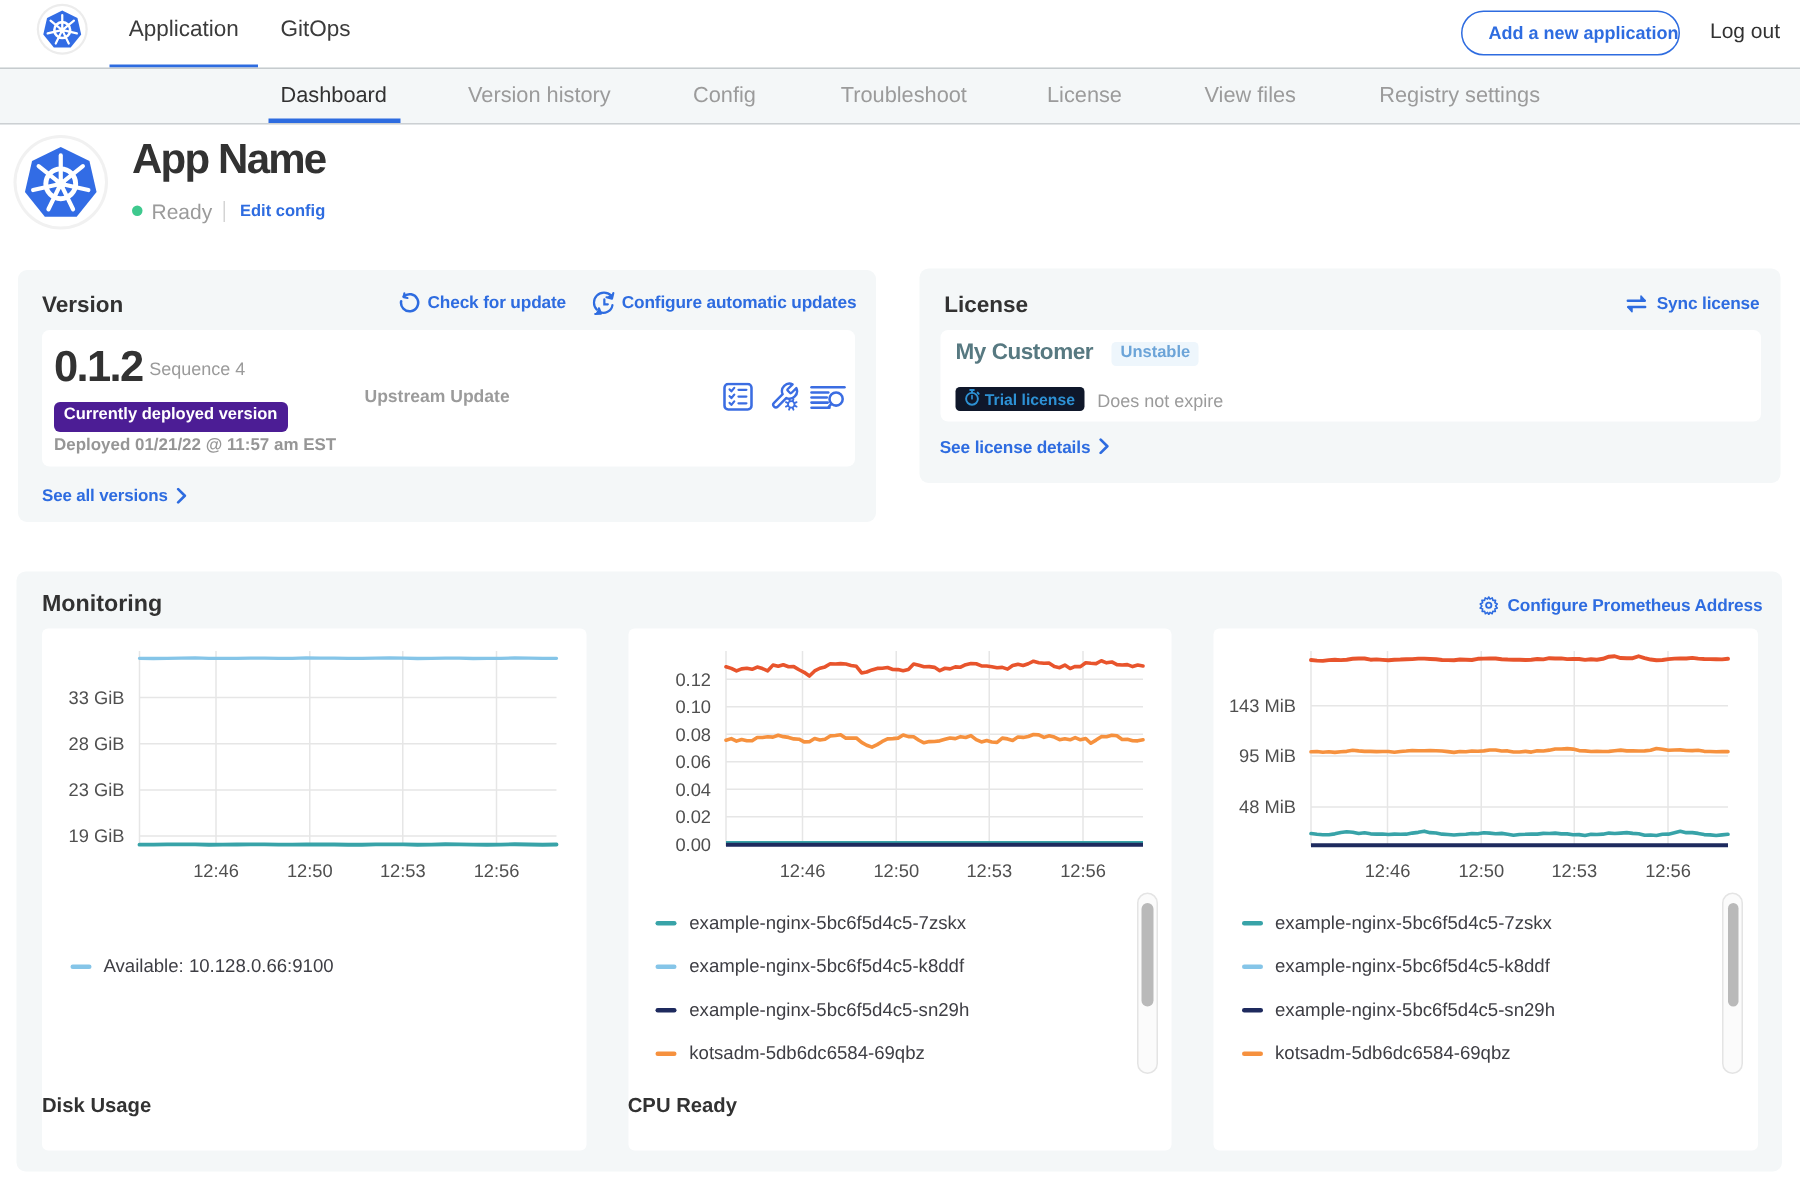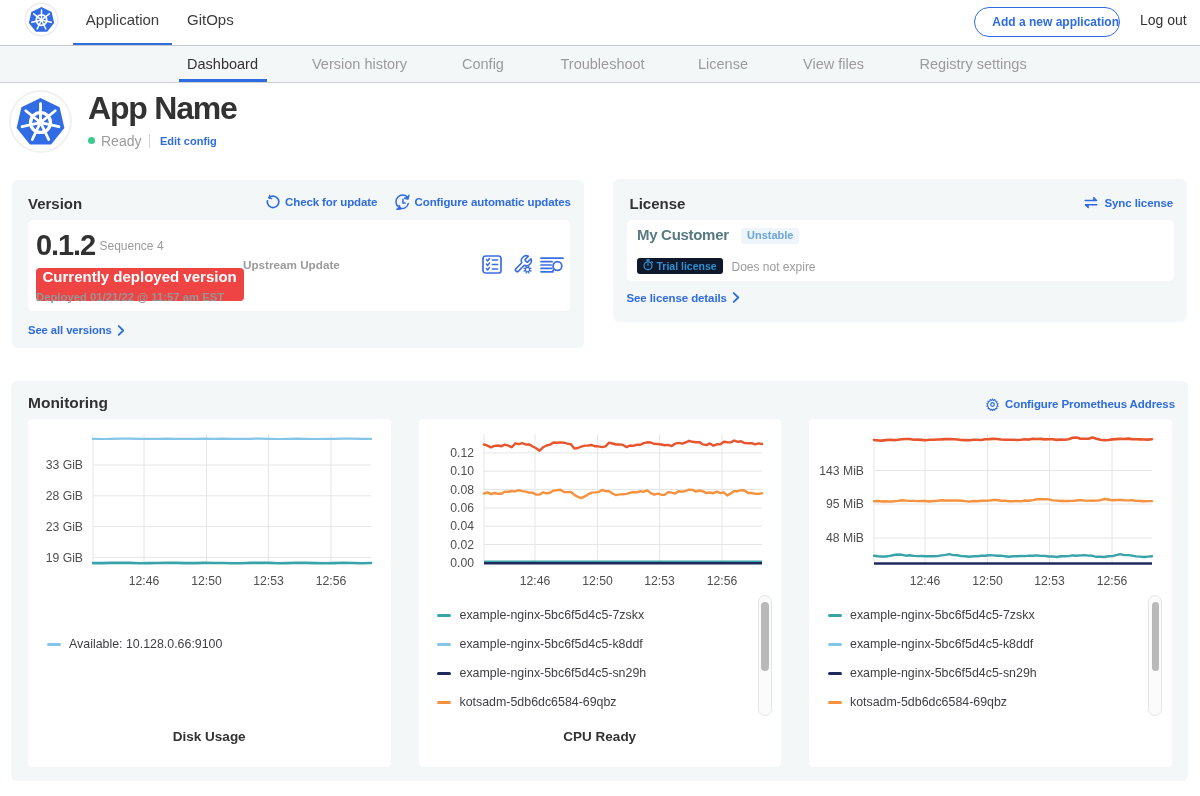--- a/index.html
+++ b/index.html
@@ -5,21 +5,21 @@
 * { margin:0; padding:0; box-sizing:border-box; }
 html,body { width:1200px; height:796px; position:relative; background:#fff;
   font-family:"Liberation Sans", sans-serif; overflow:hidden; }
 .abs { position:absolute; }
 .linklabel { position:absolute; font-size:11.5px; font-weight:bold; color:#2e6ce0; white-space:nowrap; letter-spacing:-0.1px; }
 .card { position:absolute; background:#f4f7f8; border-radius:6px; }
 .whitecard { position:absolute; background:#fff; border-radius:5px; }
 .h2 { position:absolute; font-size:15px; font-weight:bold; color:#323232; }
 .chartcard { position:absolute; top:37.5px; width:362.5px; height:348.5px; background:#fff;
   border-radius:4px; }
-.charttitle { position:absolute; left:0; top:310.5px; width:100%; text-align:center;
+.charttitle { position:absolute; left:0; top:310.5px; width:100%; text-align:left;
   font-size:13.5px; font-weight:bold; color:#323232; }
 .navitem { position:absolute; top:0; height:36px; line-height:37px; font-size:14.5px;
   color:#9b9b9b; white-space:nowrap; }
 </style>
 </head>
 <body>
 
 <div class="abs" style="left:0;top:0;width:1200px;height:46px;background:#fff">
   <div class="abs" style="left:26px;top:4px;width:31px;height:31px;border-radius:50%;background:#fff;box-shadow:0 0 0 1.5px #ececec;display:flex;align-items:center;justify-content:center">
       <svg width="27" height="27" viewBox="0 0 100 100">
@@ -63,21 +63,21 @@
         <line x1="55.5" y1="47.6" x2="78.9" y2="28.9" stroke-width="5.5"></line>
         <line x1="56.8" y1="53.6" x2="86.1" y2="60.2" stroke-width="5.5"></line>
         <line x1="53.0" y1="58.3" x2="66.1" y2="85.3" stroke-width="5.5"></line>
         <line x1="47.0" y1="58.3" x2="33.9" y2="85.3" stroke-width="5.5"></line>
         <line x1="43.2" y1="53.6" x2="13.9" y2="60.2" stroke-width="5.5"></line>
         <line x1="44.5" y1="47.6" x2="21.1" y2="28.9" stroke-width="5.5"></line>
       </g>
       <circle cx="50" cy="52" r="7" fill="#fff"></circle>
     </svg>
   </div>
-<div class="abs" style="left:88px;top:90px;font-size:32px;font-weight:bold;color:#323232;letter-spacing:-1.2px">App Name</div>
+<div class="abs" style="left:88px;top:90px;font-size:28px;font-weight:bold;color:#323232;letter-spacing:-1.2px">App Name</div>
 <div class="abs" style="left:88px;top:137px;width:7px;height:7px;border-radius:50%;background:#3ec98e"></div>
 <div class="abs" style="left:101px;top:132.5px;font-size:14px;color:#9b9b9b;font-weight:500">Ready</div>
 <div class="abs" style="left:149px;top:133.5px;width:1px;height:14px;background:#d4d4d4"></div>
 <div class="abs" style="left:160px;top:134.5px;font-size:11px;font-weight:bold;color:#2e6ce0">Edit config</div>
 
 <div class="card" style="left:12px;top:180px;width:572px;height:168px">
   <div class="h2" style="left:16px;top:15px">Version</div>
   <div class="abs" style="left:253px;top:14px"><svg width="15" height="16" viewBox="0 0 16 17" fill="none" stroke="#2e6ce0" stroke-width="1.8" stroke-linecap="round">
         <path d="M 4.4 3.9 A 6.1 6.1 0 1 1 2.6 7.2"></path>
         <path d="M 4.9 1.6 L 4.4 4.4 L 7.1 4.9" stroke-width="1.5" stroke-linejoin="round"></path>
@@ -87,21 +87,21 @@
         <path d="M 2.9 12.4 A 6.1 6.1 0 0 1 12.4 3.0"></path>
         <path d="M 13.9 1.3 L 13.0 5.1 L 9.3 4.2" stroke-width="1.4" stroke-linejoin="round" fill="#2e6ce0"></path>
         <path d="M 13.3 9.4 A 6.1 6.1 0 0 1 4.5 13.9"></path>
         <path d="M 1.8 15.3 L 5.7 15.1 L 4.3 11.5" stroke-width="1.4" stroke-linejoin="round" fill="#2e6ce0"></path>
         <path d="M 7.9 5.6 L 7.9 8.9 L 10.2 8.9" stroke-width="1.5"></path>
       </svg></div>
   <div class="linklabel" style="left:402.5px;top:16px">Configure automatic updates</div>
   <div class="whitecard" style="left:15.5px;top:40px;width:542.5px;height:91px">
     <div class="abs" style="left:8.5px;top:9px;font-size:29px;font-weight:bold;color:#323232;letter-spacing:-1.1px">0.1.2</div>
     <div class="abs" style="left:72px;top:18.5px;font-size:12px;color:#9b9b9b;font-weight:500">Sequence 4</div>
-    <div class="abs" style="left:8px;top:47.5px;height:33px;border-radius:4px;background:#ef4444;color:#fff;font-size:15px;font-weight:bold;line-height:17.5px;padding:0 7px">Currently deployed version</div>
+    <div class="abs" style="left:8px;top:47.5px;height:20px;border-radius:4px;background:#4c1d95;color:#fff;font-size:11px;font-weight:bold;line-height:17.5px;padding:0 7px">Currently deployed version</div>
     <div class="abs" style="left:8.5px;top:70.5px;font-size:11.3px;font-weight:bold;color:#969696">Deployed 01/21/22 @ 11:57 am EST</div>
     <div class="abs" style="left:215.5px;top:37.5px;font-size:11.7px;font-weight:bold;color:#9b9b9b">Upstream Update</div>
     <div class="abs" style="left:454px;top:35px"><svg width="20" height="19" viewBox="0 0 20 19" fill="none" stroke="#3b6de2">
           <rect x="1" y="1" width="18" height="17" rx="2.5" stroke-width="1.7"></rect>
           <g stroke-width="1.5" stroke-linecap="round" stroke-linejoin="round">
             <path d="M4.4 4.6 L5.6 5.9 L7.5 3.6"></path>
             <path d="M10.3 4.9 L15.6 4.9"></path>
             <path d="M4.4 9.1 L5.6 10.4 L7.5 8.1"></path>
             <path d="M10.3 9.4 L15.6 9.4"></path>
             <path d="M4.4 13.6 L5.6 14.9 L7.5 12.6"></path>

